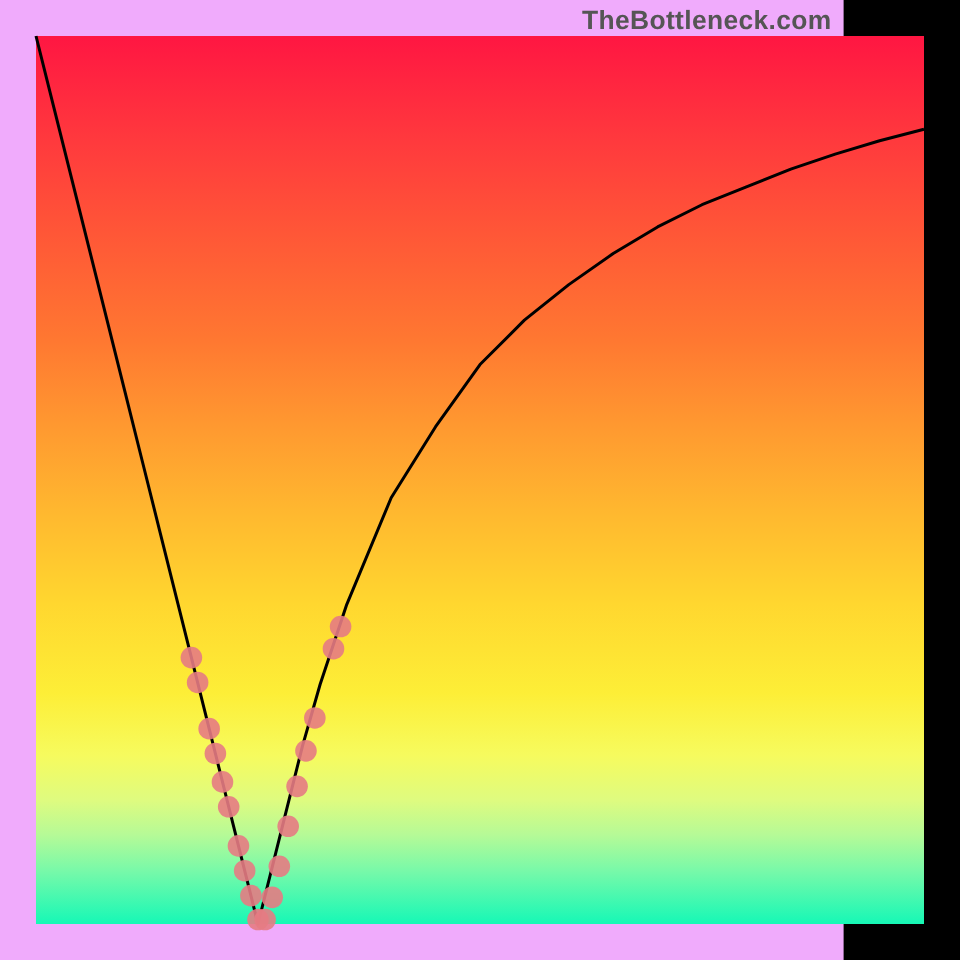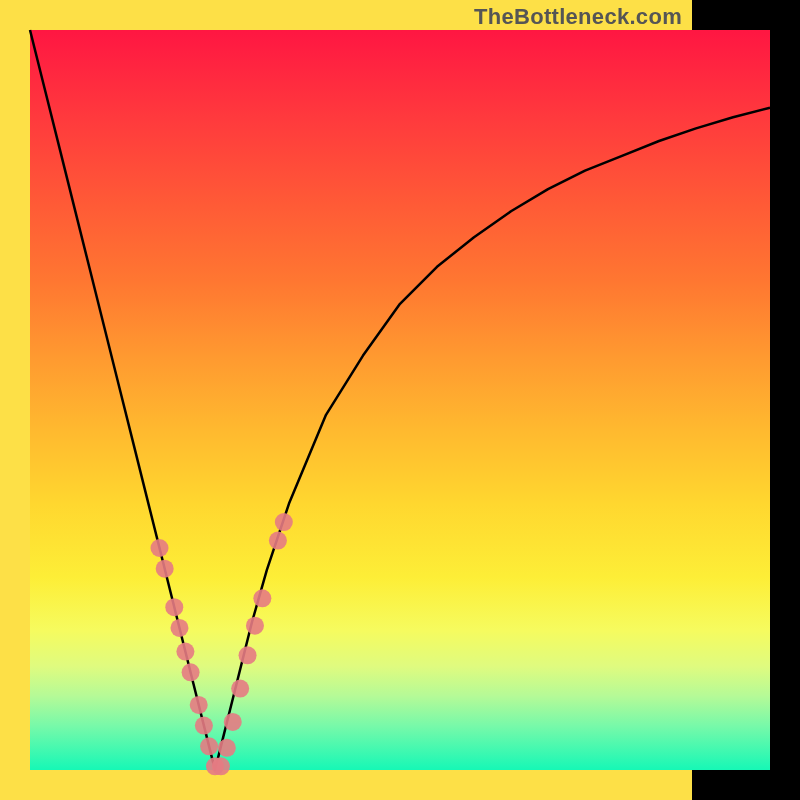--- a/index.html
+++ b/index.html
@@ -8,21 +8,22 @@
     width: 800px;
     height: 800px;
     overflow: hidden;
     font-family: Arial, Helvetica, sans-serif;
     background: #000;
   }
   .frame {
     position: relative;
     width: 692px;
     height: 800px;
-    background: #fde047;
+    background: #f0abfc;
+    padding-left: 11px;
   }
   .plot {
     position: absolute;
     left: 30px;
     top: 30px;
     width: 740px;
     height: 740px;
     
     background: linear-gradient(
       to bottom,

